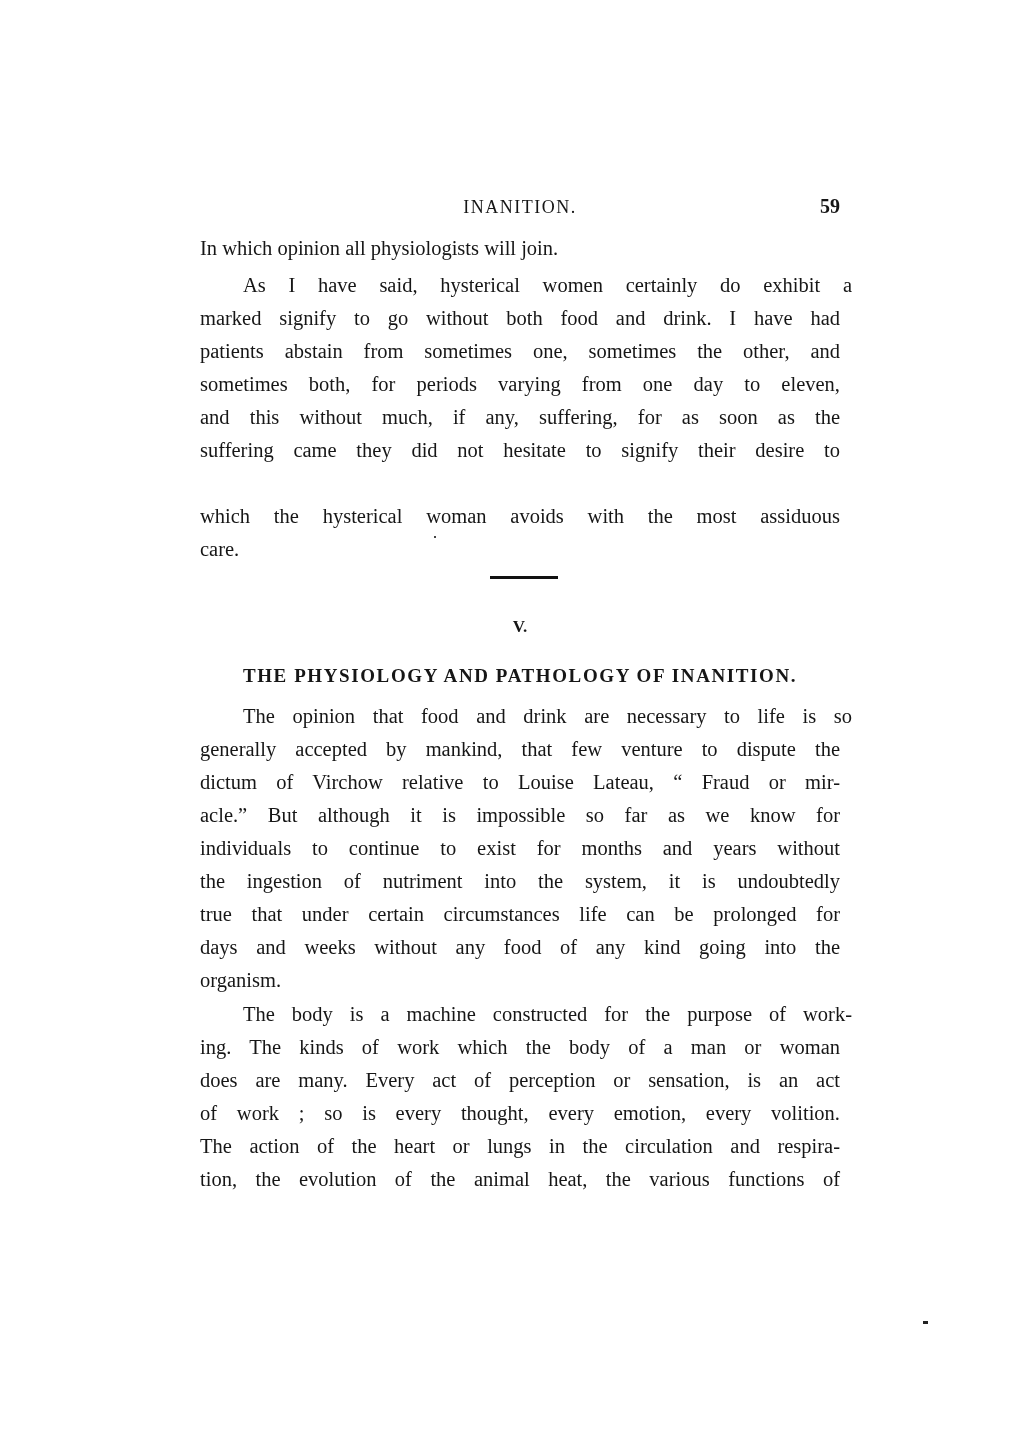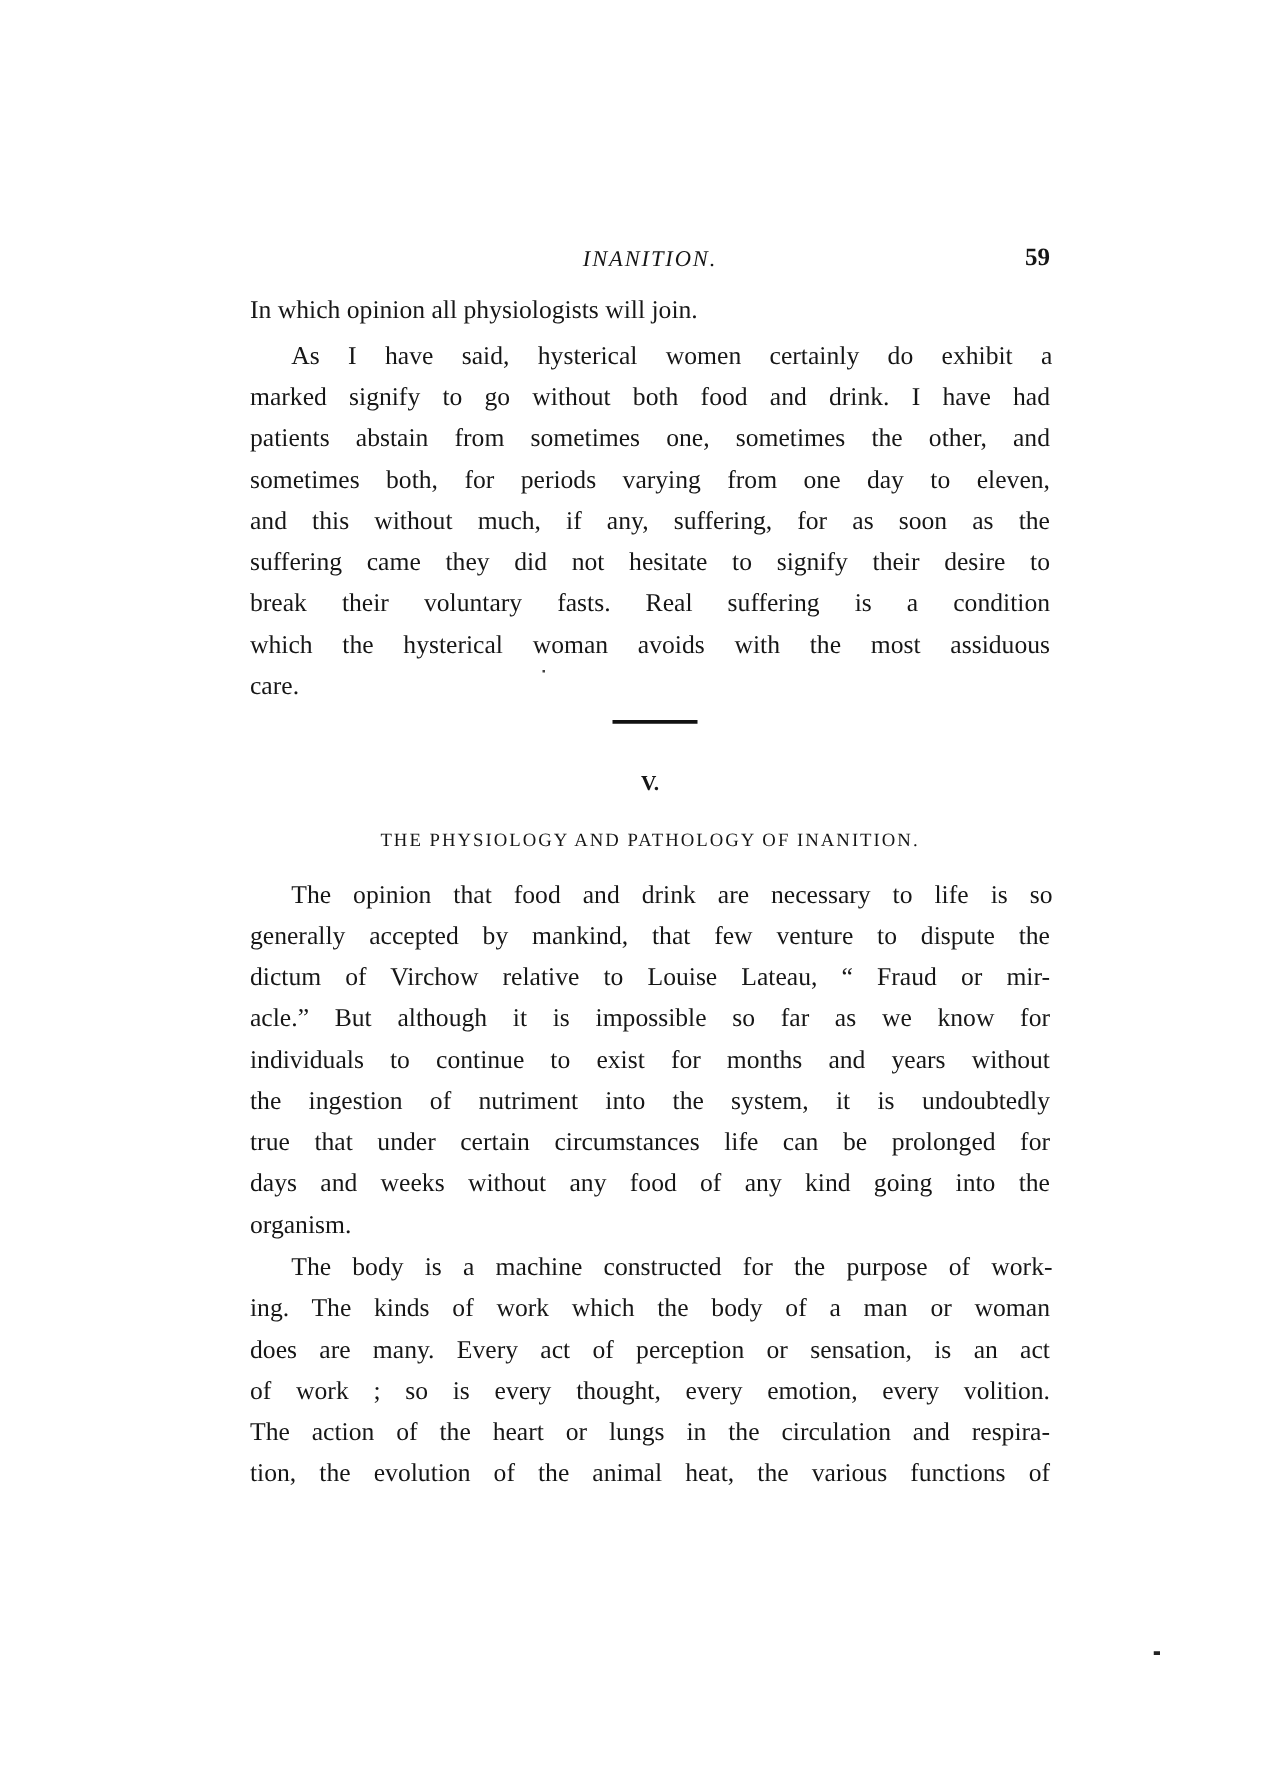--- a/index.html
+++ b/index.html
@@ -1,32 +1,32 @@
 <!DOCTYPE html>
 <html><head>
 <meta charset="utf-8">
 <style>
   html, body { margin: 0; padding: 0; background: #ffffff; }
   body { width: 1025px; height: 1429px; position: relative; overflow: hidden;
          font-family: "Liberation Serif", "DejaVu Serif", serif; color: #161616; }
   .page { position: absolute; left: 0; top: 0; width: 1025px; height: 1429px; }
   .running-head { position: absolute; top: 195px; left: 200px; width: 640px; height: 26px; }
   .running-title { position: absolute; left: 0; width: 100%; text-align: center;
-                   font-style: italic; font-size: 18px; letter-spacing: 1.5px; top: 2px; }
+                   font-size: 18px; letter-spacing: 1.5px; top: 2px; }
   .page-number { position: absolute; right: 0; top: 0; font-size: 20px; font-weight: bold; }
   .line { position: absolute; left: 200px; width: 640px; font-size: 20.5px;
           line-height: 33px; height: 33px; white-space: nowrap; text-align: justify;
           text-align-last: justify; }
   .line.last { text-align-last: left; }
-  .line.indent { left: 233px; width: 609px; }
+  .line.indent { left: 243px; width: 609px; }
   .rule { position: absolute; left: 490px; top: 576px; width: 68px; height: 3px; background: #111; }
   .section-num { position: absolute; top: 617px; left: 200px; width: 640px; text-align: center;
                  font-size: 17px; font-weight: bold; }
   .section-title { position: absolute; top: 665px; left: 200px; width: 640px; text-align: center;
-                   font-size: 15px; font-weight: normal; letter-spacing: 1.6px; }
+                   font-size: 19px; font-weight: bold; letter-spacing: 1.6px; }
   .speck { position: absolute; left: 923px; top: 1321px; width: 5px; height: 3px; background: #222; }
   .dot { position: absolute; left: 434px; top: 536px; width: 2px; height: 2px; background: #444; }
 </style>
 </head>
 <body>
 
 <div class="page">
 
   <div class="running-head">
     <span class="running-title">INANITION.</span>
@@ -34,21 +34,20 @@
   </div>
 
   <div class="line last" style="top:232px">In which opinion all physiologists will join.</div>
 
   <div class="line indent" style="top:269px">As I have said, hysterical women certainly do exhibit a</div>
   <div class="line" style="top:302px">marked signify to go without both food and drink.  I have had</div>
   <div class="line" style="top:335px">patients abstain from sometimes one, sometimes the other, and</div>
   <div class="line" style="top:368px">sometimes both, for periods varying from one day to eleven,</div>
   <div class="line" style="top:401px">and this without much, if any, suffering, for as soon as the</div>
   <div class="line" style="top:434px">suffering came they did not hesitate to signify their desire to</div>
-  <div class="line" style="top:467px">break their voluntary fasts.  Real suffering is a condition</div>
   <div class="line" style="top:500px">which the hysterical woman avoids with the most assiduous</div>
   <div class="line last" style="top:533px">care.</div>
   <div class="dot"></div>
 
   <div class="rule"></div>
 
   <div class="section-num">V.</div>
   <div class="section-title">THE PHYSIOLOGY AND PATHOLOGY OF INANITION.</div>
 
   <div class="line indent" style="top:700px">The opinion that food and drink are necessary to life is so</div>

